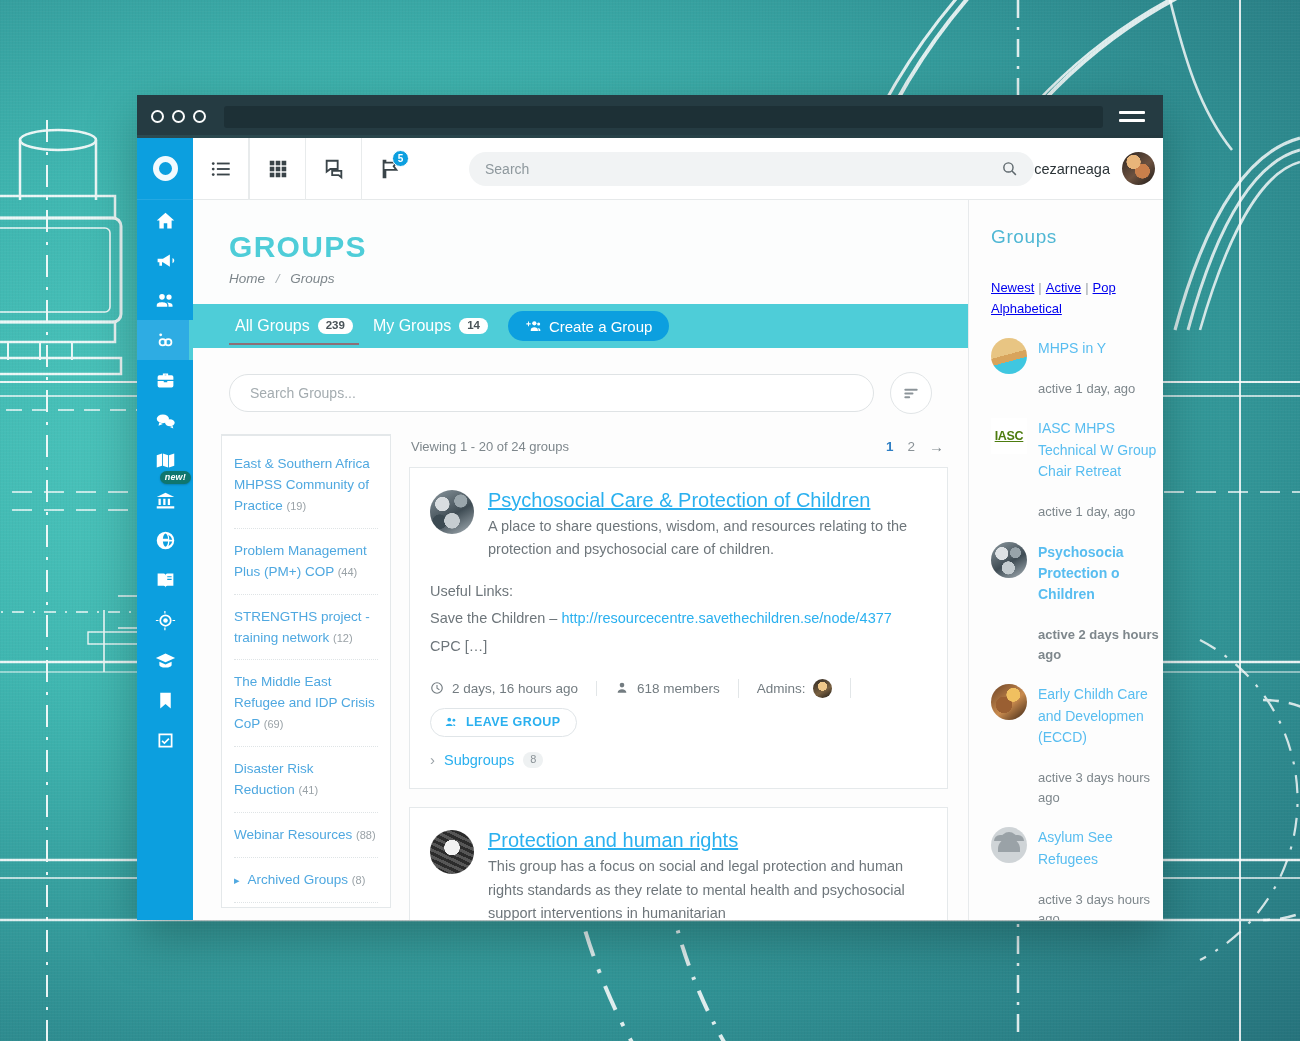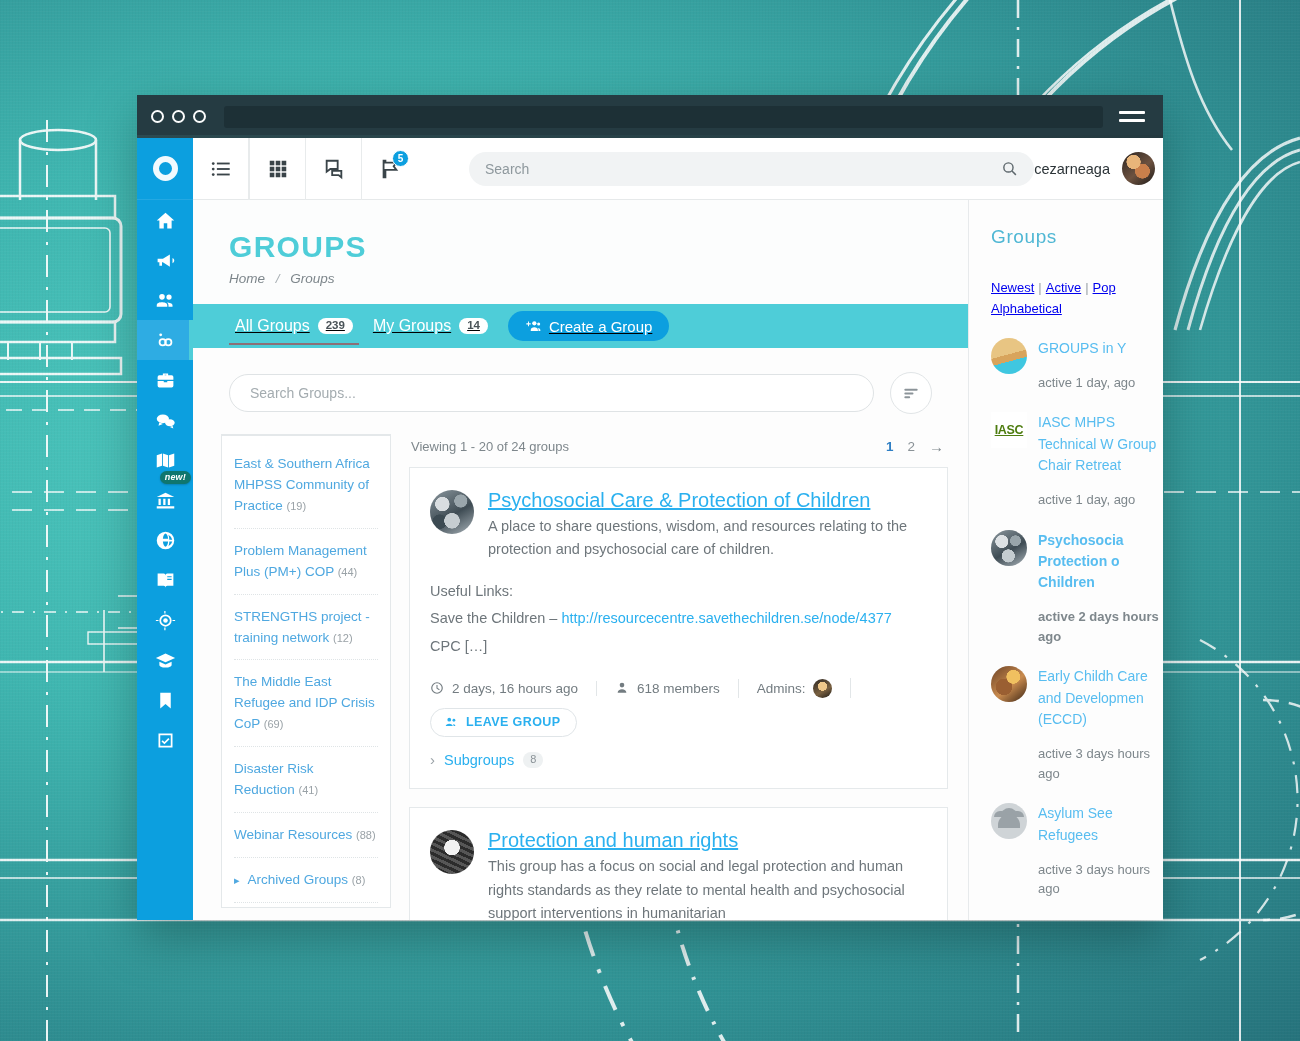--- a/index.html
+++ b/index.html
@@ -166,21 +166,20 @@
   .breadcrumb {
     margin-top: 7px; font-size: 13.5px; color: #7d868b;
     font-style: italic;
   }
   .breadcrumb .sep { margin: 0 7px; color: #a7aeb2; }
 
   .tabbar {
     background: #4ecdd8; height: 44px;
     display: flex; align-items: center; gap: 8px;
     padding-left: 36px;
-    text-decoration: underline;
   }
   .tab {
     display: flex; align-items: center; gap: 8px;
     height: 44px; padding: 0 6px;
     color: #ffffff; font-size: 16px;
     position: relative;
   }
   .tab.active::after {
     content: ""; position: absolute; left: 0; right: 0; bottom: 3px;
     height: 2px; background: #8d6f77;
@@ -372,21 +371,21 @@
     background: #cfd4d7;
     position: relative;
   }
   .rs-av-5::after {
     content:""; position:absolute; left:50%; top:50%; transform:translate(-50%,-50%);
     width: 22px; height: 14px; border-radius: 11px 11px 0 0; background:#9aa2a7;
     box-shadow: -8px -7px 0 -4px #9aa2a7, 8px -7px 0 -4px #9aa2a7, 0 -9px 0 -3px #9aa2a7;
   }
   .rs-text { min-width: 0; }
   .rs-name { font-size: 14px; color: #58bdf0; line-height: 1.52; }
-  .rs-active { font-size: 13px; color: #7e878c; line-height: 1.5; margin-top: 14px; }
+  .rs-active { font-size: 13px; color: #7e878c; line-height: 1.5; margin-top: 20px; }
 </style>
 </head>
 <body>
 
 <div class="bg">
   <svg viewBox="0 0 1300 1041" xmlns="http://www.w3.org/2000/svg">
     <g stroke="#ffffff" fill="none" opacity="0.85">
 
       <path d="M 820 400 A 620 620 0 0 1 2060 400" stroke-width="4"></path>
       <path d="M 805 412 A 640 640 0 0 1 2085 412" stroke-width="3"></path>
@@ -747,21 +746,21 @@
         <aside class="rsidebar">
           <div class="rs-title">Groups</div>
           <div class="rs-filters">
             <a href="#">Newest</a><span class="bar">|</span><a href="#">Active</a><span class="bar">|</span><a href="#">Pop</a><br>
             <a href="#">Alphabetical</a>
           </div>
 
           <div class="rs-item">
             <span class="rs-av rs-av-1"></span>
             <span class="rs-text" style="display: block;">
-              <span class="rs-name" style="display: block;">GROUPS in Y</span>
+              <span class="rs-name" style="display: block;">MHPS in Y</span>
               <span class="rs-active" style="display: block;">active 1 day, ago</span>
             </span>
           </div>
 
           <div class="rs-item">
             <span class="rs-av rs-av-2">IASC</span>
             <span class="rs-text" style="display: block;">
               <span class="rs-name" style="display: block;">IASC MHPS Technical W Group Chair Retreat</span>
               <span class="rs-active" style="display: block;">active 1 day, ago</span>
             </span>

